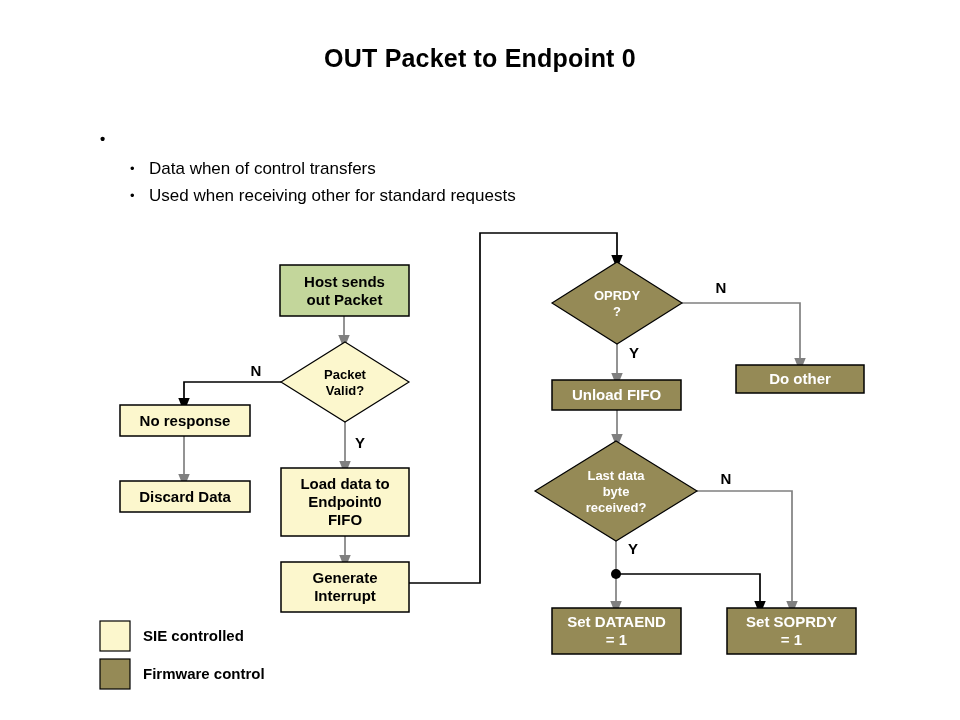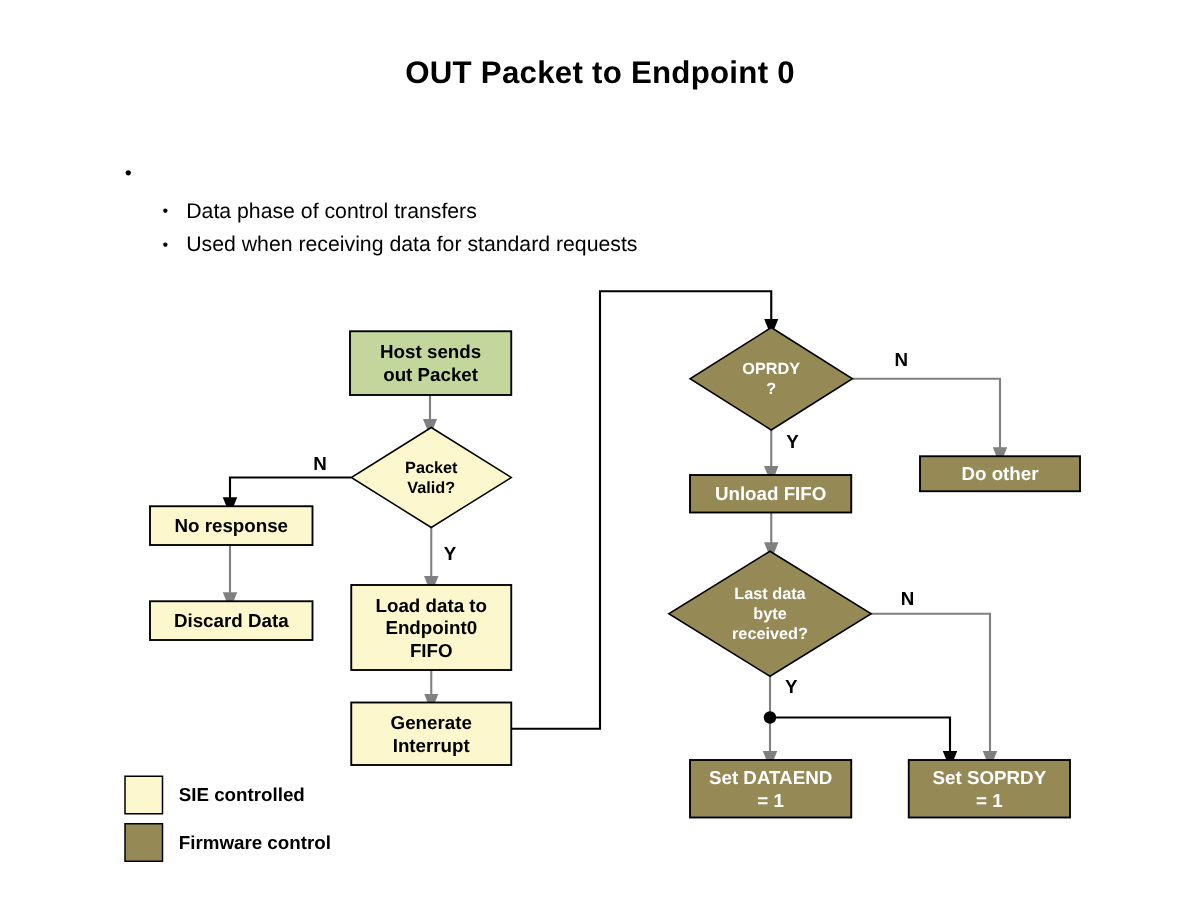--- a/index.html
+++ b/index.html
@@ -104,25 +104,25 @@
 <div id="slide">
 
   <div id="title">OUT Packet to Endpoint 0</div>
 
   <div class="bullets">
     <div class="b1">
       <span class="dot">•</span>
     </div>
     <div class="b2">
       <span class="dot">•</span>
-      <span>Data phase of control transfers</span>
+      <span>Data when of control transfers</span>
     </div>
     <div class="b2">
       <span class="dot">•</span>
-      <span>Used when receiving data for standard requests</span>
+      <span>Used when receiving other for standard requests</span>
     </div>
   </div>
 
   <svg id="chart" viewBox="0 0 960 720" xmlns="http://www.w3.org/2000/svg">
     <defs>
       <marker id="arrowGray" markerWidth="9" markerHeight="9" refX="4.2" refY="4" orient="auto" markerUnits="strokeWidth">
         <path d="M0,0.6 L8.4,4 L0,7.4 z" fill="#808080"></path>
       </marker>
       <marker id="arrowBlack" markerWidth="9" markerHeight="9" refX="4.2" refY="4" orient="auto" markerUnits="strokeWidth">
         <path d="M0,0.6 L8.4,4 L0,7.4 z" fill="#000000"></path>

